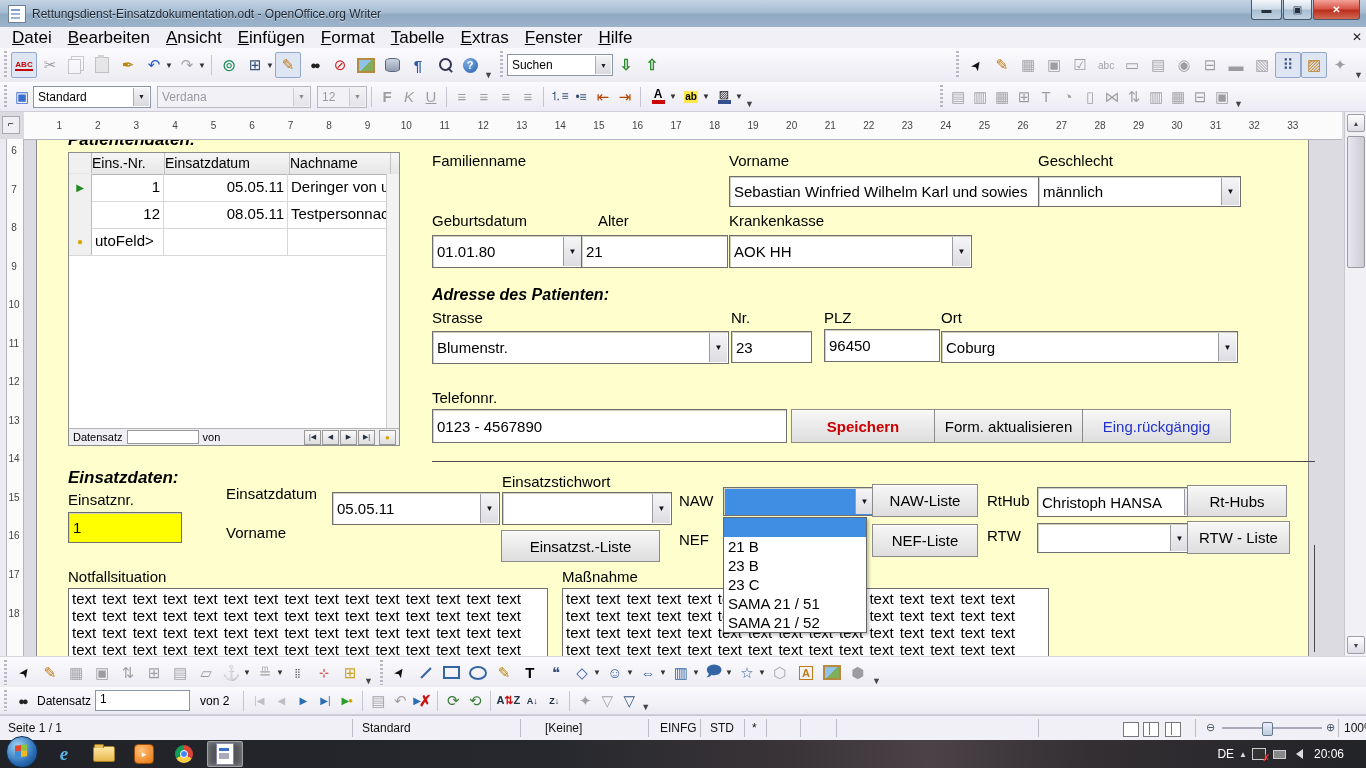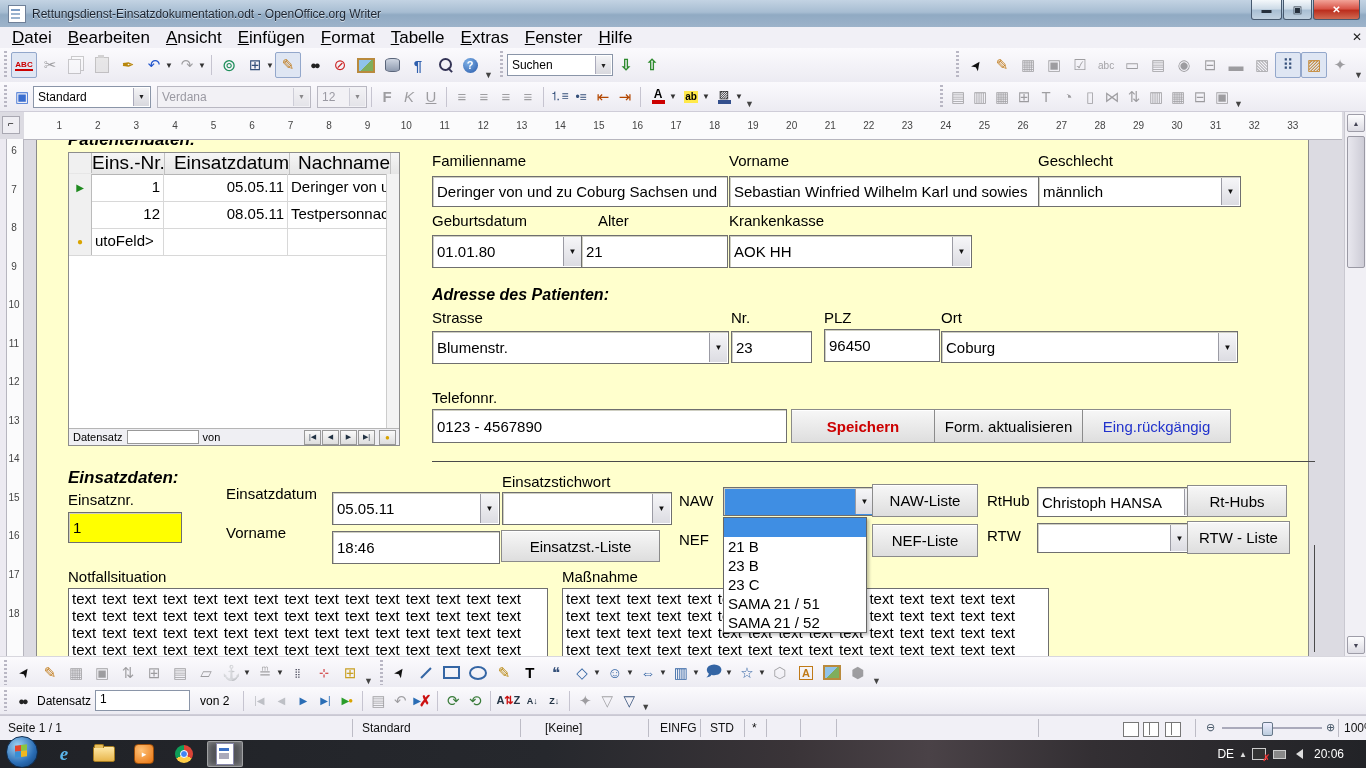--- a/index.html
+++ b/index.html
@@ -81,21 +81,21 @@
   .lbl{position:absolute;font-size:15px;white-space:nowrap;}
   .hd{position:absolute;font-size:17px;font-weight:bold;font-style:italic;white-space:nowrap;}
   .fld{position:absolute;background:#fff;border:1px solid #6f6f6f;box-shadow:inset 1px 1px 0 #cfcfc2;font-size:15px;padding:0 4px;display:flex;align-items:center;overflow:hidden;white-space:nowrap;}
   .combo .cbtn{position:absolute;right:1px;top:1px;bottom:1px;width:17px;background:linear-gradient(180deg,#f6f6f8,#dcdce2);border-left:1px solid #9b9ba4;display:flex;align-items:center;justify-content:center;font-size:8px;color:#111;}
   .btn{position:absolute;background:linear-gradient(180deg,#f7f7f7,#dedede);border:1px solid #8b8b8b;font-size:15px;display:flex;align-items:center;justify-content:center;box-shadow:inset 0 1px 0 #fff;white-space:nowrap;}
   .sepline{position:absolute;background:#4a4a4a;}
 
   
   .grid{position:absolute;left:44px;top:12px;width:332px;height:294px;background:#fff;border:1px solid #8d8d8d;box-sizing:border-box;}
   .ghead{position:absolute;left:0;top:0;width:100%;height:21px;background:linear-gradient(180deg,#f6f6f6,#e6e6e6);border-bottom:1px solid #b5b5b5;display:flex;}
-  .ghc{border-right:1px solid #c2c2c2;font-size:19px;text-align:right;line-height:20px;overflow:hidden;white-space:nowrap;}
+  .ghc{border-right:1px solid #c2c2c2;font-size:14px;text-align:left;line-height:20px;overflow:hidden;white-space:nowrap;}
   .grow{position:absolute;left:0;width:100%;height:27px;display:flex;border-bottom:1px solid #d8d8d8;}
   .gc{border-right:1px solid #d8d8d8;font-size:15px;line-height:26px;padding:0 3px;overflow:hidden;white-space:nowrap;box-sizing:border-box;}
   .gsel{width:23px;background:#f0f0f0;border-right:1px solid #bbb;display:flex;align-items:center;justify-content:center;font-size:10px;box-sizing:border-box;}
   .cr{text-align:right;} .cl{text-align:left;}
   .gscroll{position:absolute;right:0;top:21px;bottom:16px;width:12px;background:#f3f3f3;border-left:1px solid #ccc;}
   .gnav{position:absolute;left:0;bottom:0;width:100%;height:16px;background:#efeff3;border-top:1px solid #b5b5b5;display:flex;align-items:center;font-size:11px;}
   .gnav .ninput{width:70px;height:12px;background:#fff;border:1px solid #999;margin:0 4px;}
   .nbt{width:15px;height:13px;background:linear-gradient(180deg,#fafafa,#ddd);border:1px solid #999;font-size:7px;display:flex;align-items:center;justify-content:center;margin-left:1px;color:#234;}
 
   
@@ -441,21 +441,20 @@
           <span class="nbt">◀</span>
           <span class="nbt">▶</span>
           <span class="nbt">▶|</span>
           <span class="nbt" style="margin:0 3px 0 4px">
               <span style="color:#d9a400;font-size:8px">●</span>
             </span>
         </div>
       </div>
 
       <div class="lbl" style="left:408px;top:12px">Familienname</div>
-      <div class="fld" style="left:408px;top:36px;width:286px;height:29px">Deringer von und zu Coburg Sachsen und</div>
       <div class="lbl" style="left:705px;top:12px">Vorname</div>
       <div class="fld" style="left:705px;top:36px;width:303px;height:29px">Sebastian Winfried Wilhelm Karl und sowies</div>
       <div class="lbl" style="left:1014px;top:12px">Geschlecht</div>
       <div class="fld combo" style="left:1014px;top:36px;width:193px;height:29px">
           <span>männlich</span>
           <span class="cbtn">▼</span>
         </div>
 
       <div class="lbl" style="left:408px;top:72px">Geburtsdatum</div>
       <div class="fld combo" style="left:408px;top:95px;width:141px;height:31px">
@@ -498,21 +497,20 @@
       <div class="hd" style="left:44px;top:328px">Einsatzdaten:</div>
       <div class="lbl" style="left:44px;top:351px">Einsatznr.</div>
       <div class="fld" style="left:44px;top:372px;width:104px;height:29px;background:#ffff00">1</div>
 
       <div class="lbl" style="left:202px;top:345px">Einsatzdatum</div>
       <div class="fld combo" style="left:308px;top:352px;width:158px;height:31px">
           <span>05.05.11</span>
           <span class="cbtn">▼</span>
         </div>
       <div class="lbl" style="left:202px;top:384px">Vorname</div>
-      <div class="fld" style="left:308px;top:391px;width:158px;height:31px">18:46</div>
 
       <div class="lbl" style="left:478px;top:333px">Einsatzstichwort</div>
       <div class="fld combo" style="left:478px;top:352px;width:160px;height:31px">
           <span></span>
           <span class="cbtn">▼</span>
         </div>
       <div class="btn" style="left:477px;top:390px;width:157px;height:30px">Einsatzst.-Liste</div>
 
       <div class="lbl" style="left:655px;top:352px">NAW</div>
       <div class="fld combo" style="left:699px;top:347px;width:142px;height:27px;background:#3f8ee3">

